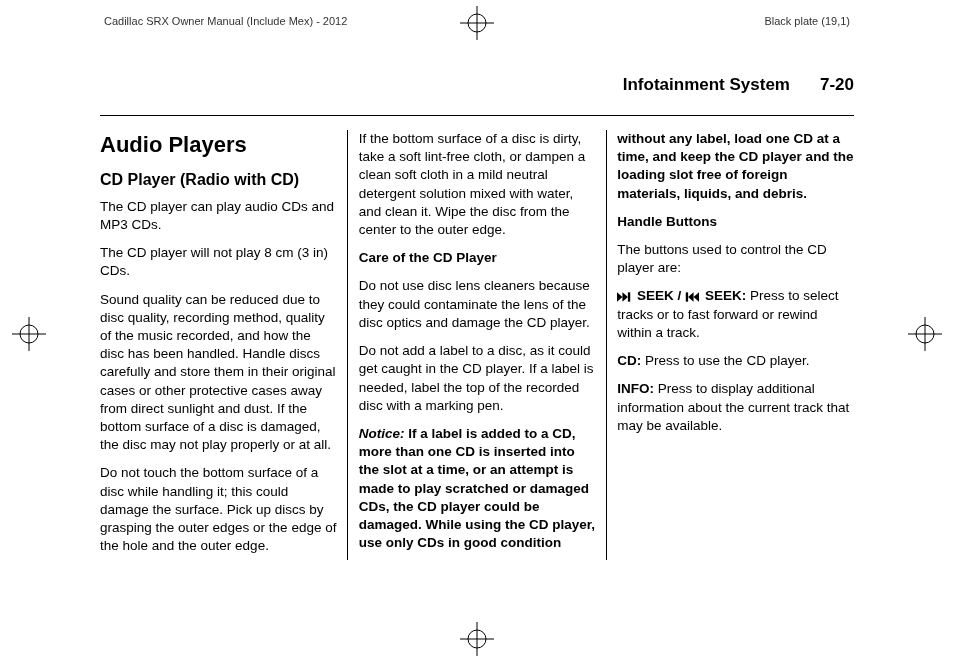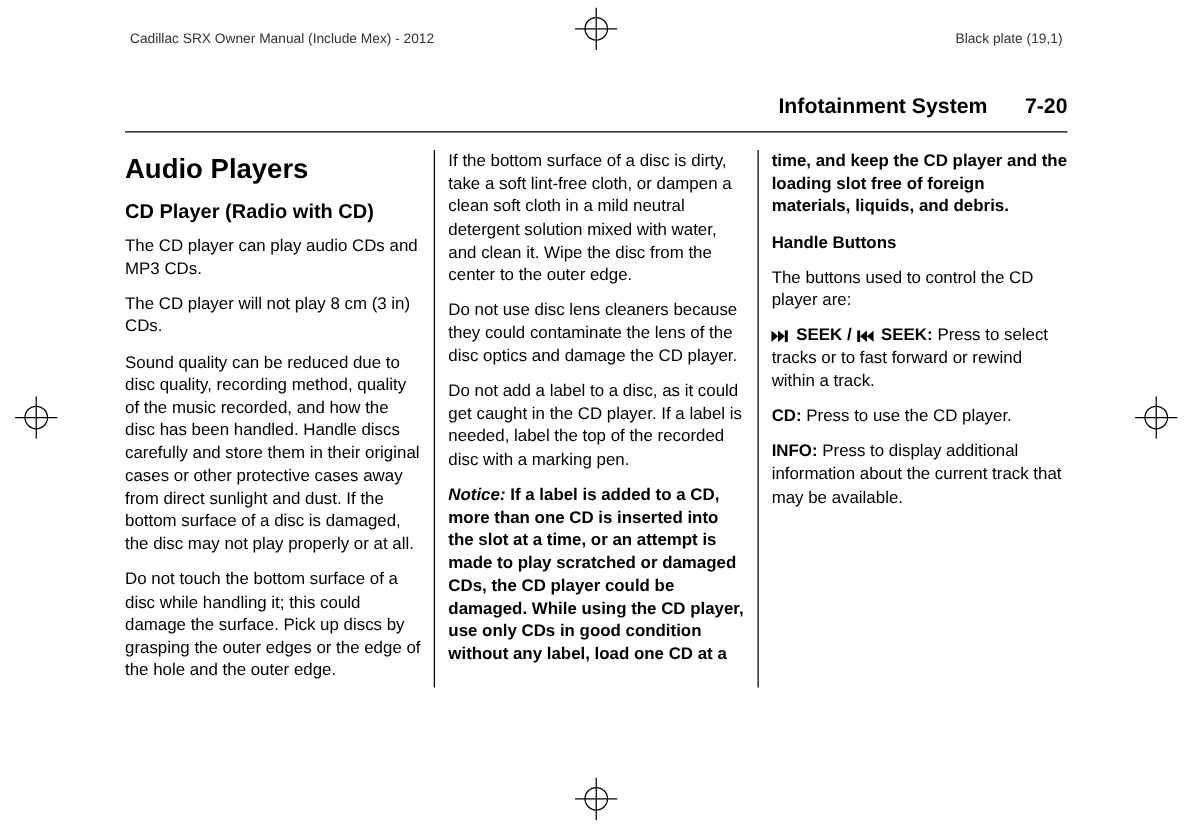--- a/index.html
+++ b/index.html
@@ -4,42 +4,42 @@
 <style>
   html,body{margin:0;padding:0;background:#fff;color:#000;}
   body{
     width:954px;height:668px;
     font-family:Helvetica,Arial,sans-serif;
     font-size:13.5px;
     line-height:1.35;
     position:relative;
   }
   .print-header{
-    position:absolute;top:24px;left:0;right:0;
+    position:absolute;top:14px;left:0;right:0;
     display:flex;justify-content:space-between;
     font-size:11px;color:#333;
     padding:0 104px;
   }
   .reg-mark{
     position:absolute;pointer-events:none;
   }
   .reg-mark svg{display:block;}
   .reg-top{top:6px;left:50%;transform:translateX(-50%);}
   .reg-bottom{bottom:12px;left:50%;transform:translateX(-50%);}
   .reg-left{top:50%;left:12px;transform:translateY(-50%);}
   .reg-right{top:50%;right:12px;transform:translateY(-50%);}
   .page-frame{
     position:absolute;
     top:74px;left:100px;right:100px;bottom:74px;
   }
   .running-head{
     display:flex;justify-content:flex-end;align-items:baseline;
     gap:30px;
     border-bottom:1.5px solid #000;
-    padding-bottom:8px;
+    padding-bottom:18px;
     margin-bottom:14px;
     font-weight:bold;
     font-size:17px;
   }
   .columns{
     column-count:3;
     column-gap:22px;
     column-rule:1px solid #000;
     height:430px;
     column-fill:auto;
@@ -104,20 +104,21 @@
   </div>
 
   <div class="columns">
     <h1>Audio Players</h1>
     <h2>CD Player (Radio with CD)</h2>
     <p>The CD player can play audio CDs and MP3 CDs.</p>
     <p>The CD player will not play 8 cm (3 in) CDs.</p>
     <p>Sound quality can be reduced due to disc quality, recording method, quality of the music recorded, and how the disc has been handled. Handle discs carefully and store them in their original cases or other protective cases away from direct sunlight and dust. If the bottom surface of a disc is damaged, the disc may not play properly or at all.</p>
     <p>Do not touch the bottom surface of a disc while handling it; this could damage the surface. Pick up discs by grasping the outer edges or the edge of the hole and the outer edge.</p>
     <p>If the bottom surface of a disc is dirty, take a soft lint-free cloth, or dampen a clean soft cloth in a mild neutral detergent solution mixed with water, and clean it. Wipe the disc from the center to the outer edge.</p>
+    <p class="sub">Care of the CD Player</p>
     <p>Do not use disc lens cleaners because they could contaminate the lens of the disc optics and damage the CD player.</p>
     <p>Do not add a label to a disc, as it could get caught in the CD player. If a label is needed, label the top of the recorded disc with a marking pen.</p>
     <p>
       <span class="notice">Notice:</span>
       <span> </span>
       <span class="notice-body">If a label is added to a CD, more than one CD is inserted into the slot at a time, or an attempt is made to play scratched or damaged CDs, the CD player could be damaged. While using the CD player, use only CDs in good condition without any label, load one CD at a time, and keep the CD player and the loading slot free of foreign materials, liquids, and debris.</span>
     </p>
     <p class="sub">Handle Buttons</p>
     <p>The buttons used to control the CD player are:</p>
     <p>

